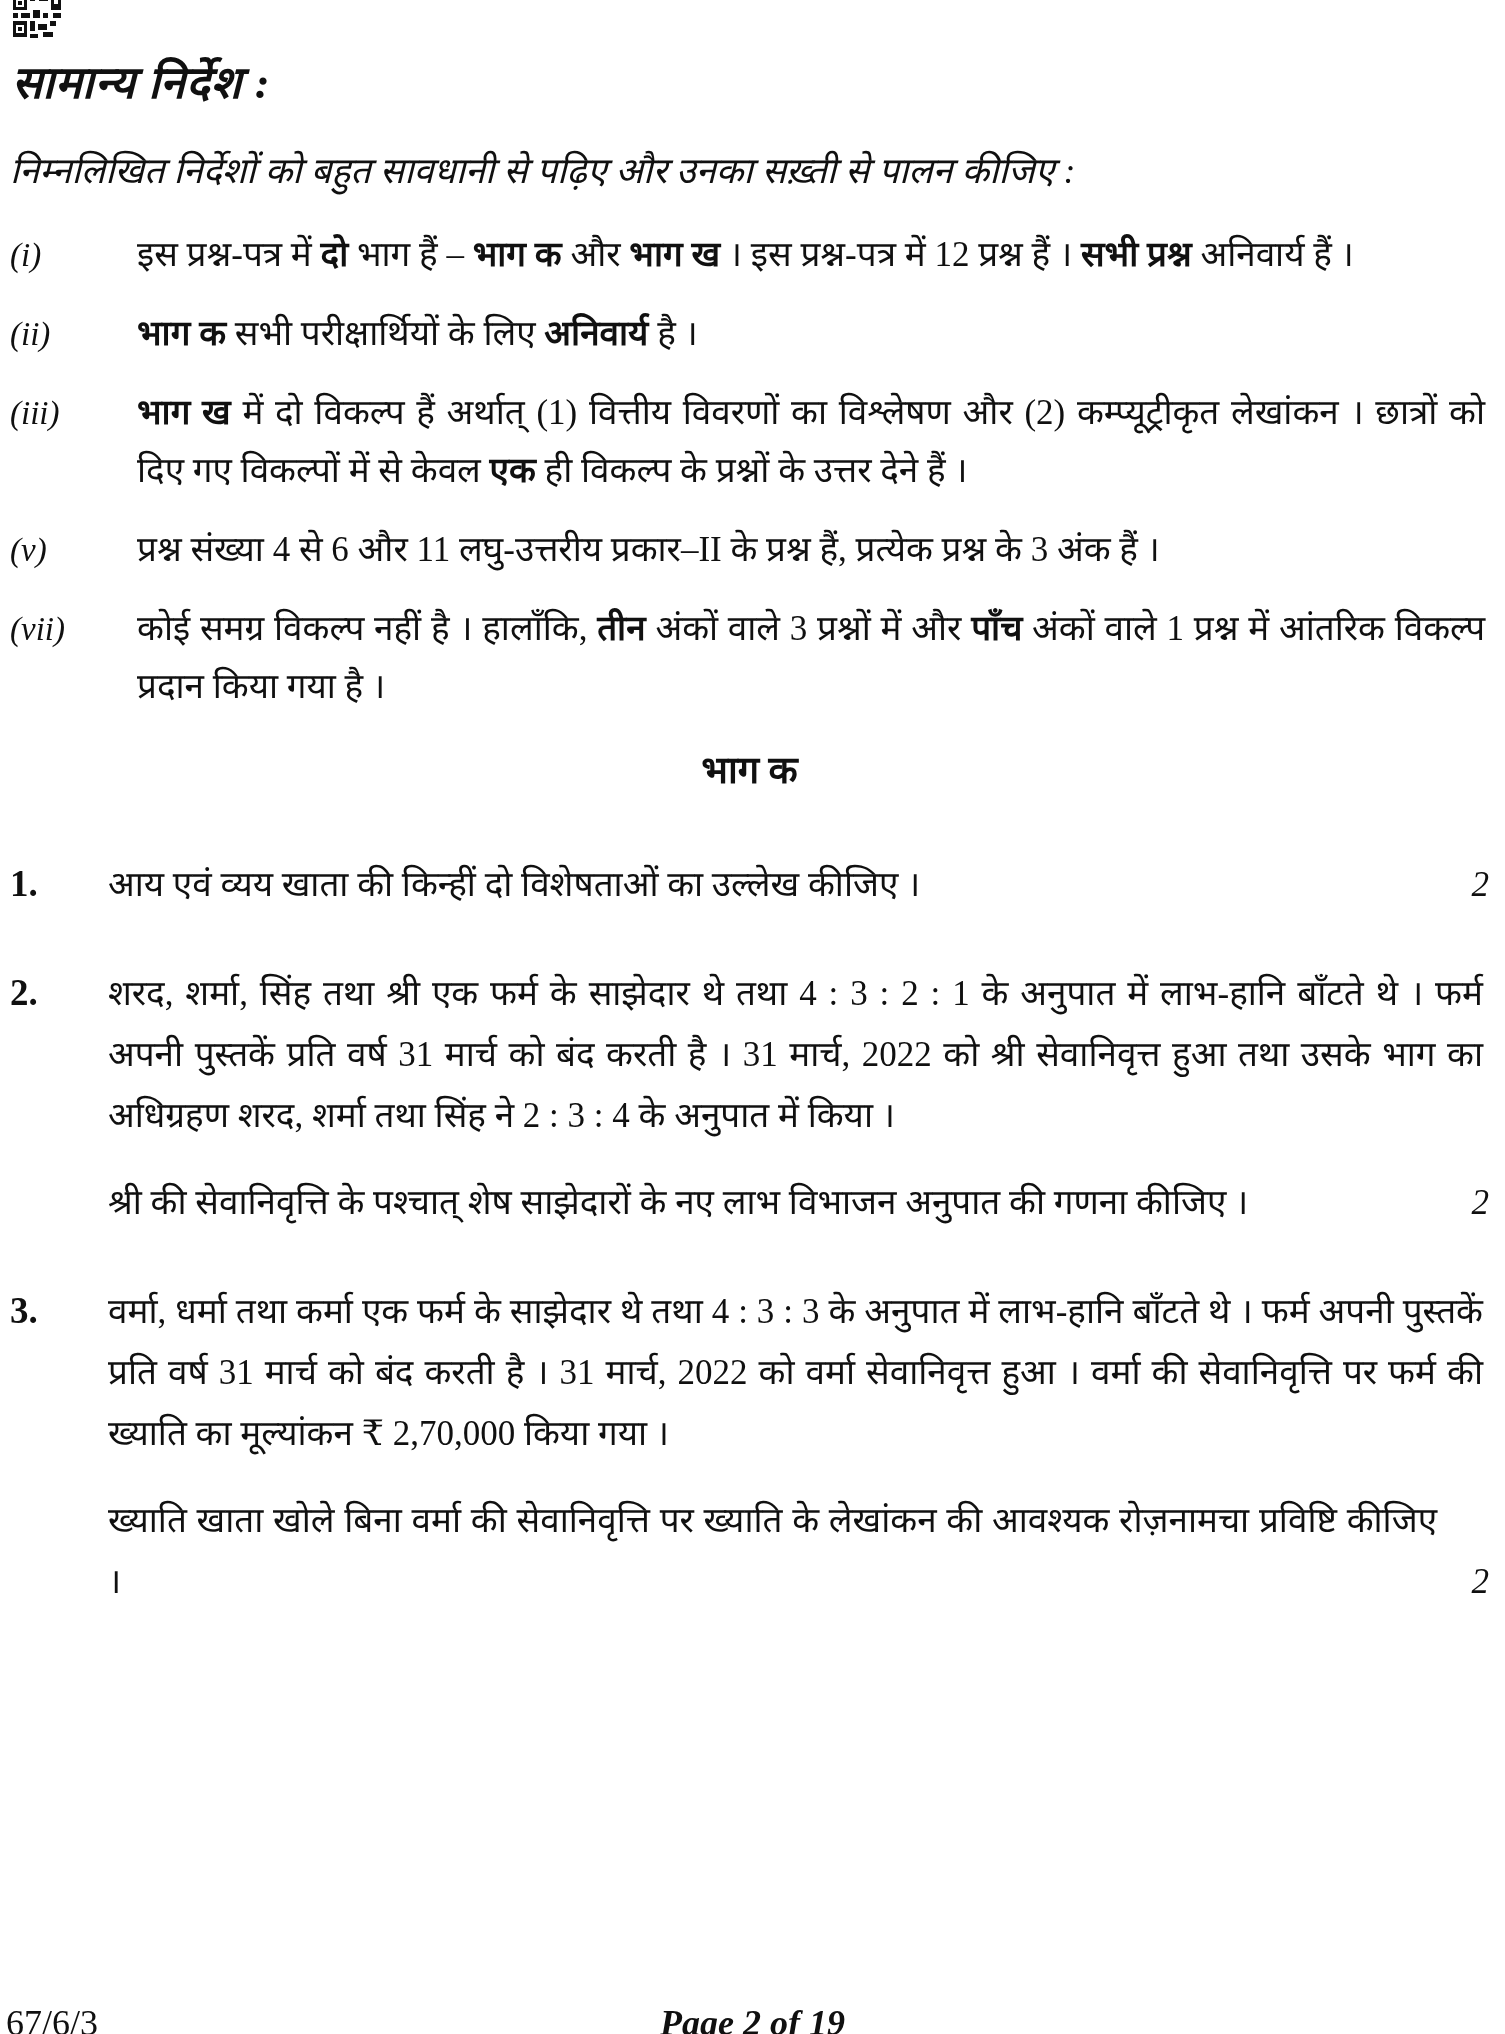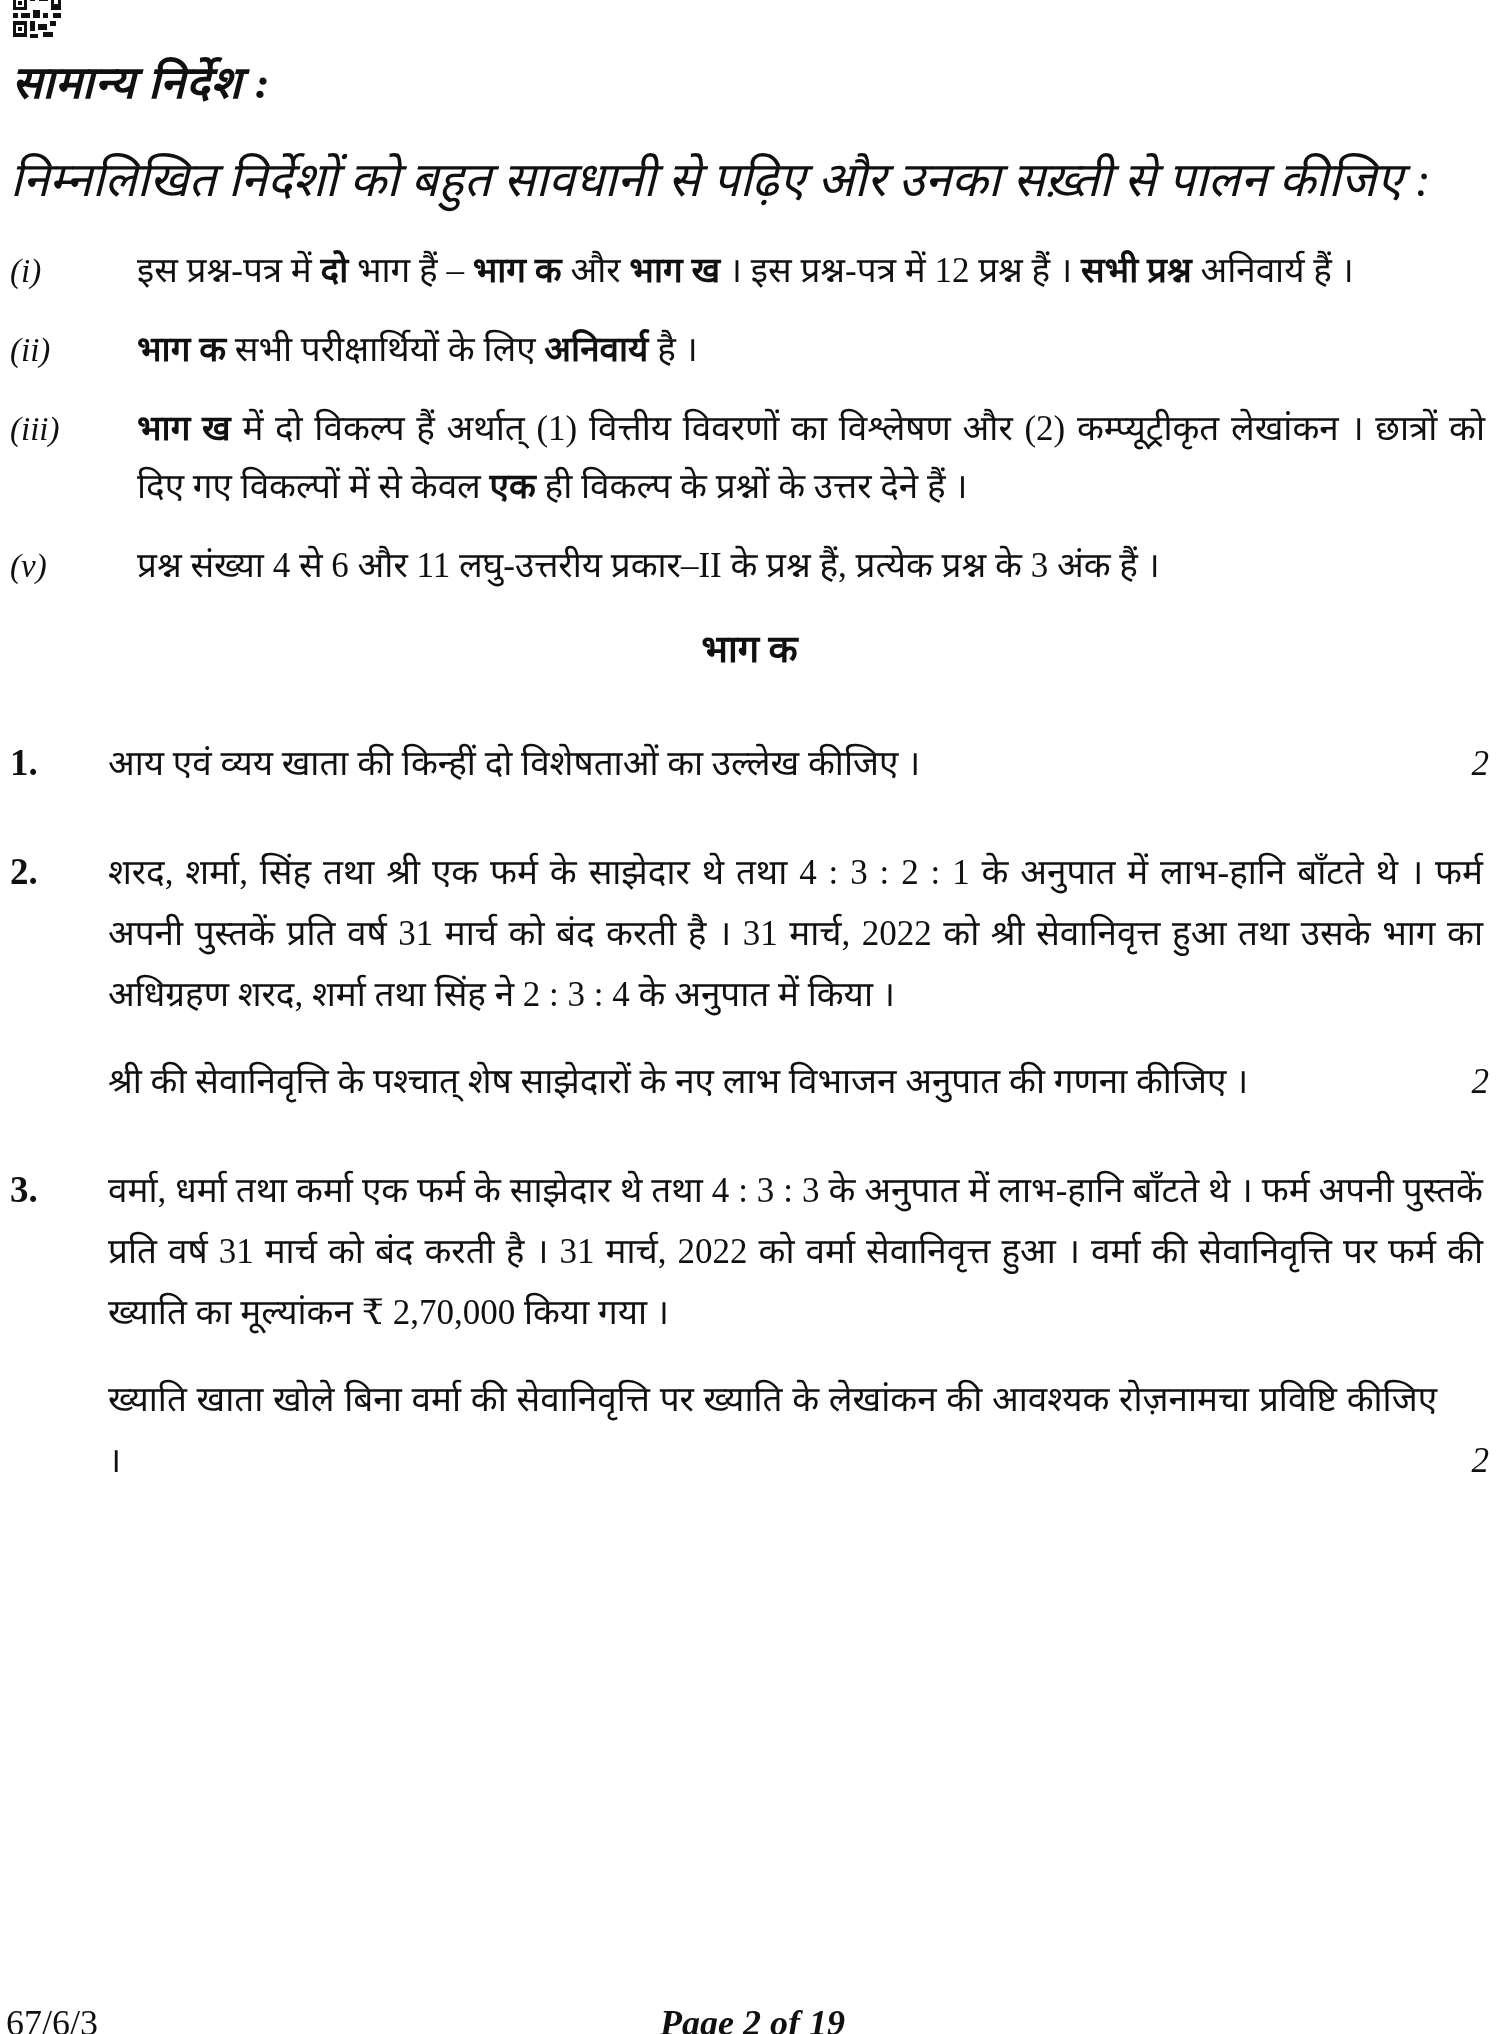--- a/index.html
+++ b/index.html
@@ -9,21 +9,21 @@
     color:#101010;
   }
   .page{position:relative;width:1505px;height:2034px;background:#fff;overflow:hidden;}
   .qr{position:absolute;left:13px;top:-12px;}
   .content{padding:50px 16px 0 10px;}
   .heading{
     font-size:45px;font-weight:700;font-style:italic;
     letter-spacing:1px;margin:0 0 0 2px;
   }
   .intro{
-    font-size:48px;font-style:italic;margin-top:34px;width:1480px;
+    font-size:36px;font-style:italic;margin-top:34px;width:1480px;
   }
   .inst-list{margin-top:32px;}
   .inst-item{display:flex;margin-bottom:21px;}
   .inst-num{
     width:90px;flex:none;font-style:italic;font-size:33px;line-height:58px;
   }
   .inst-text{
     flex:1;font-size:35px;line-height:58px;text-align:justify;
     padding-right:4px;
     margin-left:37px;
@@ -107,20 +107,24 @@
         <div class="inst-text"><b>भाग क</b><span> सभी परीक्षार्थियों के लिए </span><b>अनिवार्य</b><span> है ।</span></div>
       </div>
       <div class="inst-item">
         <div class="inst-num">(iii)</div>
         <div class="inst-text"><b>भाग ख</b><span> में दो विकल्प हैं अर्थात् (1) वित्तीय विवरणों का विश्लेषण और (2) कम्प्यूट्रीकृत लेखांकन । छात्रों को दिए गए विकल्पों में से केवल </span><b>एक</b><span> ही विकल्प के प्रश्नों के उत्तर देने हैं ।</span></div>
       </div>
       <div class="inst-item">
         <div class="inst-num">(v)</div>
         <div class="inst-text"><span>प्रश्न संख्या 4 से 6 और 11 लघु-उत्तरीय प्रकार–II के प्रश्न हैं, प्रत्येक प्रश्न के 3 अंक हैं ।</span></div>
       </div>
+      <div class="inst-item">
+        <div class="inst-num">(vii)</div>
+        <div class="inst-text"><span>कोई समग्र विकल्प नहीं है । हालाँकि, </span><b>तीन</b><span> अंकों वाले 3 प्रश्नों में और </span><b>पाँच</b><span> अंकों वाले 1 प्रश्न में आंतरिक विकल्प प्रदान किया गया है ।</span></div>
+      </div>
     </div>
 
     <div class="part-title">भाग क</div>
 
     <div class="questions">
 
       <div class="q-block">
         <div class="q-num">1.</div>
         <div class="q-body">
           <div class="q-para">

